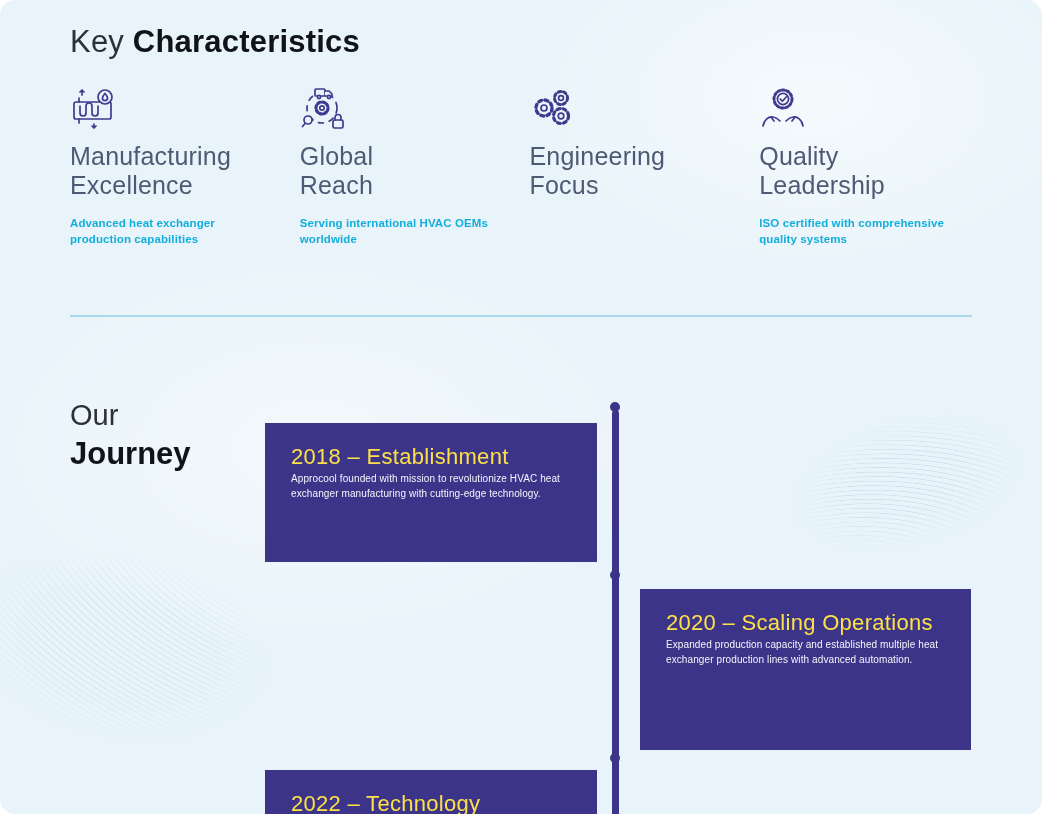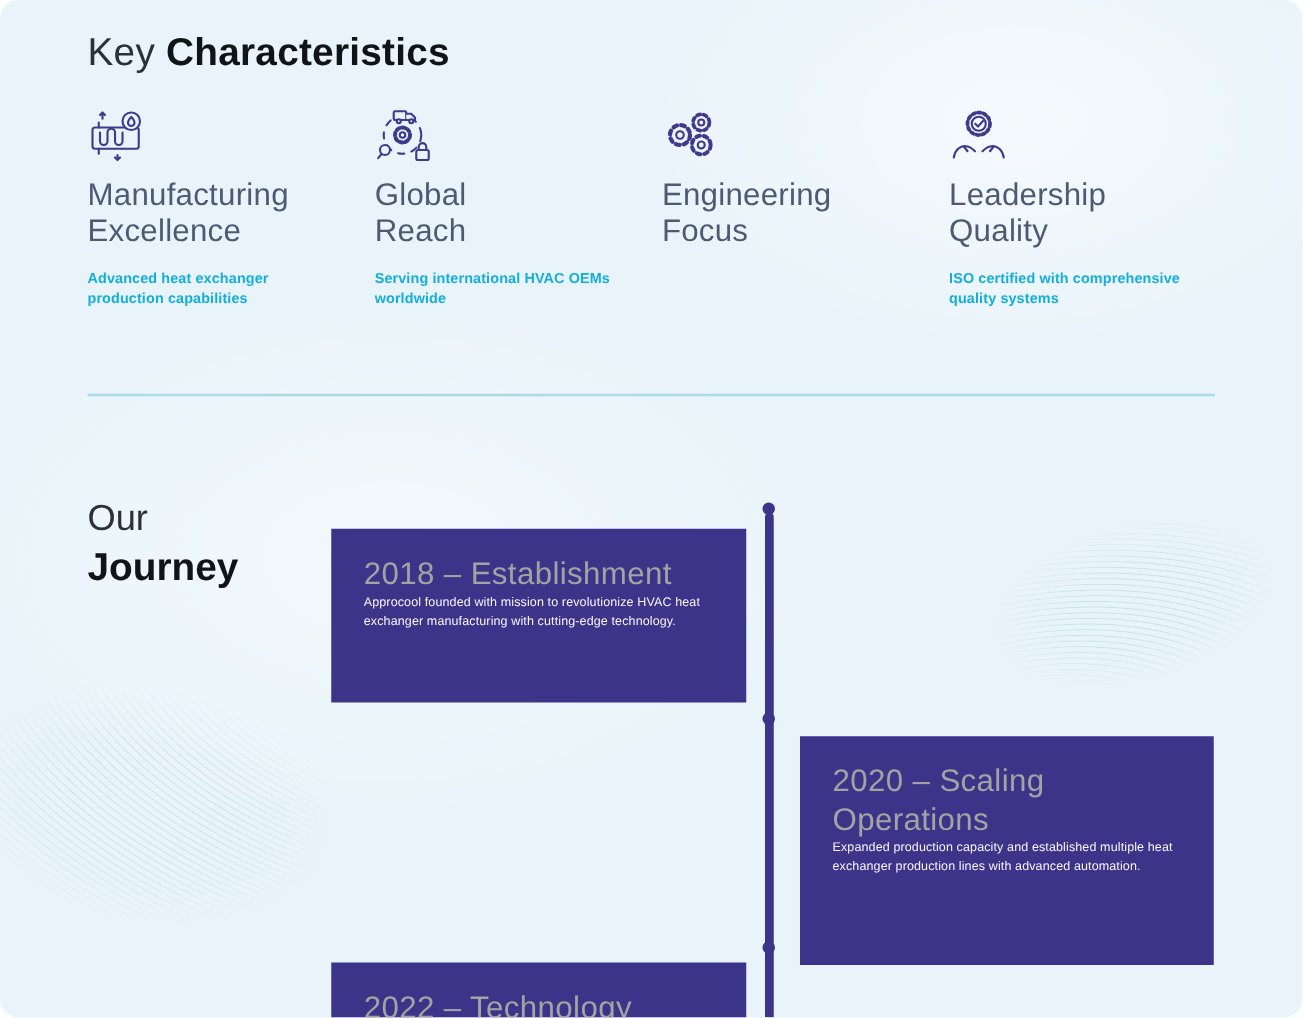--- a/index.html
+++ b/index.html
@@ -59,24 +59,24 @@
   .journey-heading .light { display:block; font-size:29px; font-weight:300; color:#2c3038; }
   .journey-heading .bold  { display:block; font-size:31px; font-weight:700; color:#101318; margin-top:2px; }
 
   .tl-line { position:absolute; left:612px; top:410px; width:7px; height:404px; background:#3b3489; border-radius:4px 4px 0 0; }
   .tl-dot { position:absolute; width:10px; height:10px; border-radius:50%; border:5px solid #3b3489; background:#fcfdf4; z-index:3; }
   .tl-dot.d1 { left:610px; top:402px; }
   .tl-dot.d2 { left:610px; top:570px; }
   .tl-dot.d3 { left:610px; top:753px; }
 
   .card { position:absolute; background:#3b3489; color:#fff; padding:21px 26px; z-index:2; }
-  .card-title { font-size:25px; font-weight:300; color:#a3a3a3; line-height:1.22; letter-spacing:.3px; }
+  .card-title { font-size:22px; font-weight:300; color:#fde047; line-height:1.22; letter-spacing:.3px; }
   .card-desc { margin-top:0; font-size:10px; font-weight:500; color:#f6f5fc; line-height:1.52; letter-spacing:.1px; }
   .card1 { left:265px; top:423px; width:332px; height:139px; }
-  .card2 { left:640px; top:589px; width:331px; height:183px; }
+  .card2 { left:640px; top:589px; width:331px; height:161px; }
   .card3 { left:265px; top:770px; width:332px; height:120px; }
 </style>
 </head>
 <body>
 
 <div class="page">
 
   <div class="wave wave-right"></div>
   <div class="wave wave-left"></div>
   <div class="wave wave-corner"></div>
@@ -152,22 +152,22 @@
         <svg viewBox="0 0 48 48">
           <circle cx="24" cy="13" r="9" stroke-dasharray="2.2 2.4" stroke-width="3"></circle>
           <circle cx="24" cy="13" r="5.6"></circle>
           <path d="M21.2 13 l2.2 2.2 l4-4.4"></path>
           <path d="M4 40 c1-6 5-9.5 10-9 c3 .3 5 2 7 4"></path>
           <path d="M44 40 c-1-6 -5-9.5 -10-9 c-3 .3 -5 2 -7 4"></path>
           <path d="M12 31 l3 4 m21-4 l-3 4"></path>
         </svg>
       </div>
       <div class="feature-title">
+        <span>Quality</span>
         <span>Leadership</span>
-        <span>Quality</span>
       </div>
       <div class="feature-desc">ISO certified with comprehensive quality systems</div>
     </div>
 
   </div>
 
   <div class="divider"></div>
 
   <h2 class="journey-heading">
     <span class="light">Our</span>

